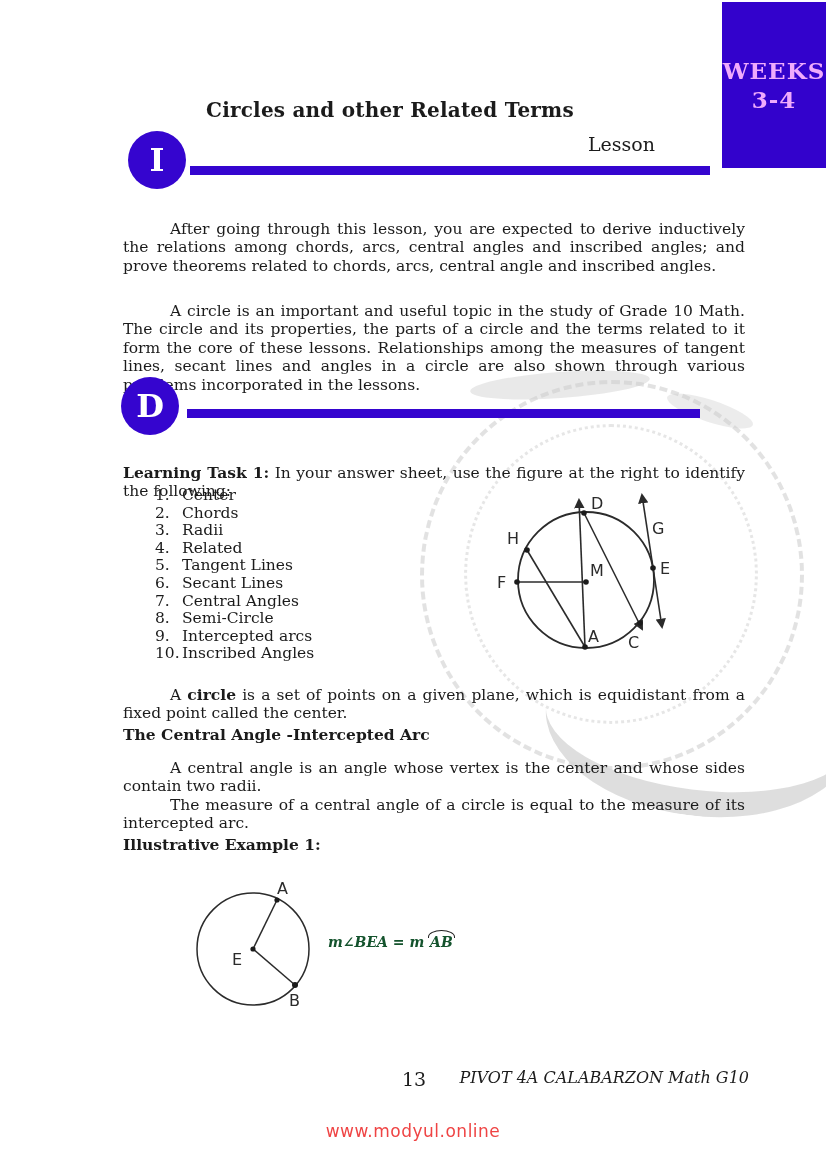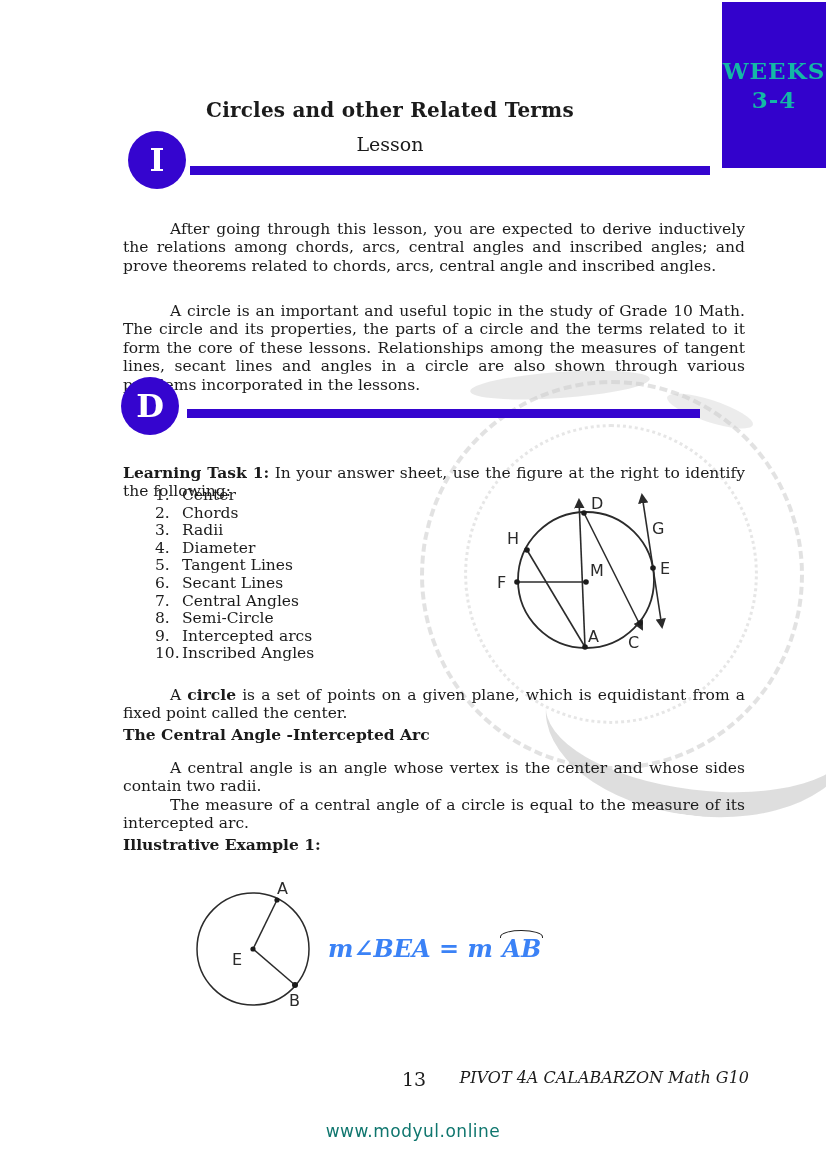--- a/index.html
+++ b/index.html
@@ -29,30 +29,30 @@
     background:#dadada; border-radius:50%; transform:rotate(-4deg); opacity:.6;
   }
   .stamp-blob-2 {
     position:absolute; left:665px; top:400px; width:90px; height:22px;
     background:#dadada; border-radius:50%; transform:rotate(18deg); opacity:.5;
   }
 
   
   .weeks-box {
     position:absolute; left:722px; top:2px; width:104px; height:166px;
-    background:#3302CC; color:#14b8a6; text-align:center; box-sizing:border-box;
+    background:#3302CC; color:#f0abfc; text-align:center; box-sizing:border-box;
     padding-top:54px; font-weight:bold; font-size:23px; line-height:29px;
     letter-spacing:1px; font-family:"DejaVu Serif", serif;
   }
   .page-title {
     position:absolute; left:125px; top:98px; width:530px; text-align:center;
     font-size:20px; font-weight:bold; letter-spacing:.2px;
   }
   .lesson-subtitle {
-    position:absolute; left:125px; top:133px; width:530px; text-align:center;
+    position:absolute; left:125px; top:133px; width:530px; text-align:right;
     font-size:19px;
   }
   .badge {
     position:absolute; width:58px; height:58px; border-radius:50%;
     background:#3505CF; color:#ffffff; text-align:center; line-height:58px;
     font-size:32px; font-weight:bold; font-family:"DejaVu Serif", serif;
   }
   .badge-i { left:128px; top:131px; }
   .badge-d { left:121px; top:377px; }
   .rule { position:absolute; background:#3505CF; }
@@ -79,36 +79,36 @@
   .task-list { position:absolute; left:155px; top:487px; font-size:15.5px; line-height:17.6px; }
   .task-list .row { white-space:nowrap; }
   .task-list .num { display:inline-block; min-width:27px; }
 
   
   .fig { position:absolute; }
   .fig-1 { left:478px; top:478px; }
   .fig-2 { left:185px; top:880px; }
   .fig text { font-family:"DejaVu Sans", sans-serif; font-size:16px; fill:#2b2b2b; }
   .formula {
-    position:absolute; left:328px; top:934px; font-size:24px;
-    font-style:italic; font-weight:600; font-family:"DejaVu Serif", serif; color:#3b82f6;
+    position:absolute; left:328px; top:934px; font-size:14px;
+    font-style:italic; font-weight:600; font-family:"DejaVu Serif", serif; color:#14532d;
   }
   .overarc { position:relative; padding:0 1px; }
   .overarc::before {
     content:""; position:absolute; left:-1px; right:-1px; top:-4px; height:7px;
     border:1.6px solid #222; border-bottom:none;
     border-radius:60% 60% 0 0 / 100% 100% 0 0;
   }
 
   
   .page-number { position:absolute; left:364px; top:1068px; width:100px; text-align:center; font-size:19px; }
   .source-title { position:absolute; right:77px; top:1068px; font-size:16px; font-style:italic; }
   .site-watermark {
     position:absolute; left:0; right:0; top:1121px; text-align:center;
-    color:#0f766e; font-family:"DejaVu Sans", sans-serif; font-size:17px; letter-spacing:.5px;
+    color:#ef4444; font-family:"DejaVu Sans", sans-serif; font-size:17px; letter-spacing:.5px;
   }
 </style>
 </head>
 <body>
 
 <div class="page">
 
   <div class="stamp-layer">
     <div class="stamp-blob-1"></div>
     <div class="stamp-blob-2"></div>
@@ -135,21 +135,21 @@
 
     <div class="badge badge-d">D</div>
     <div class="rule rule-d"></div>
 
     <p class="para task-para"><b>Learning Task 1:</b><span> In your answer sheet, use the figure at the right to identify the following:</span></p>
 
     <div class="task-list">
       <div class="row"><span class="num">1.</span><span>Center</span></div>
       <div class="row"><span class="num">2.</span><span>Chords</span></div>
       <div class="row"><span class="num">3.</span><span>Radii</span></div>
-      <div class="row"><span class="num">4.</span><span>Diameter</span></div>
+      <div class="row"><span class="num">4.</span><span>Related</span></div>
       <div class="row"><span class="num">5.</span><span>Tangent Lines</span></div>
       <div class="row"><span class="num">6.</span><span>Secant Lines</span></div>
       <div class="row"><span class="num">7.</span><span>Central Angles</span></div>
       <div class="row"><span class="num">8.</span><span>Semi-Circle</span></div>
       <div class="row"><span class="num">9.</span><span>Intercepted arcs</span></div>
       <div class="row"><span class="num">10.</span><span>Inscribed Angles</span></div>
     </div>
 
     <svg class="fig fig-1" width="230" height="198" viewBox="0 0 230 198">
       <defs>

